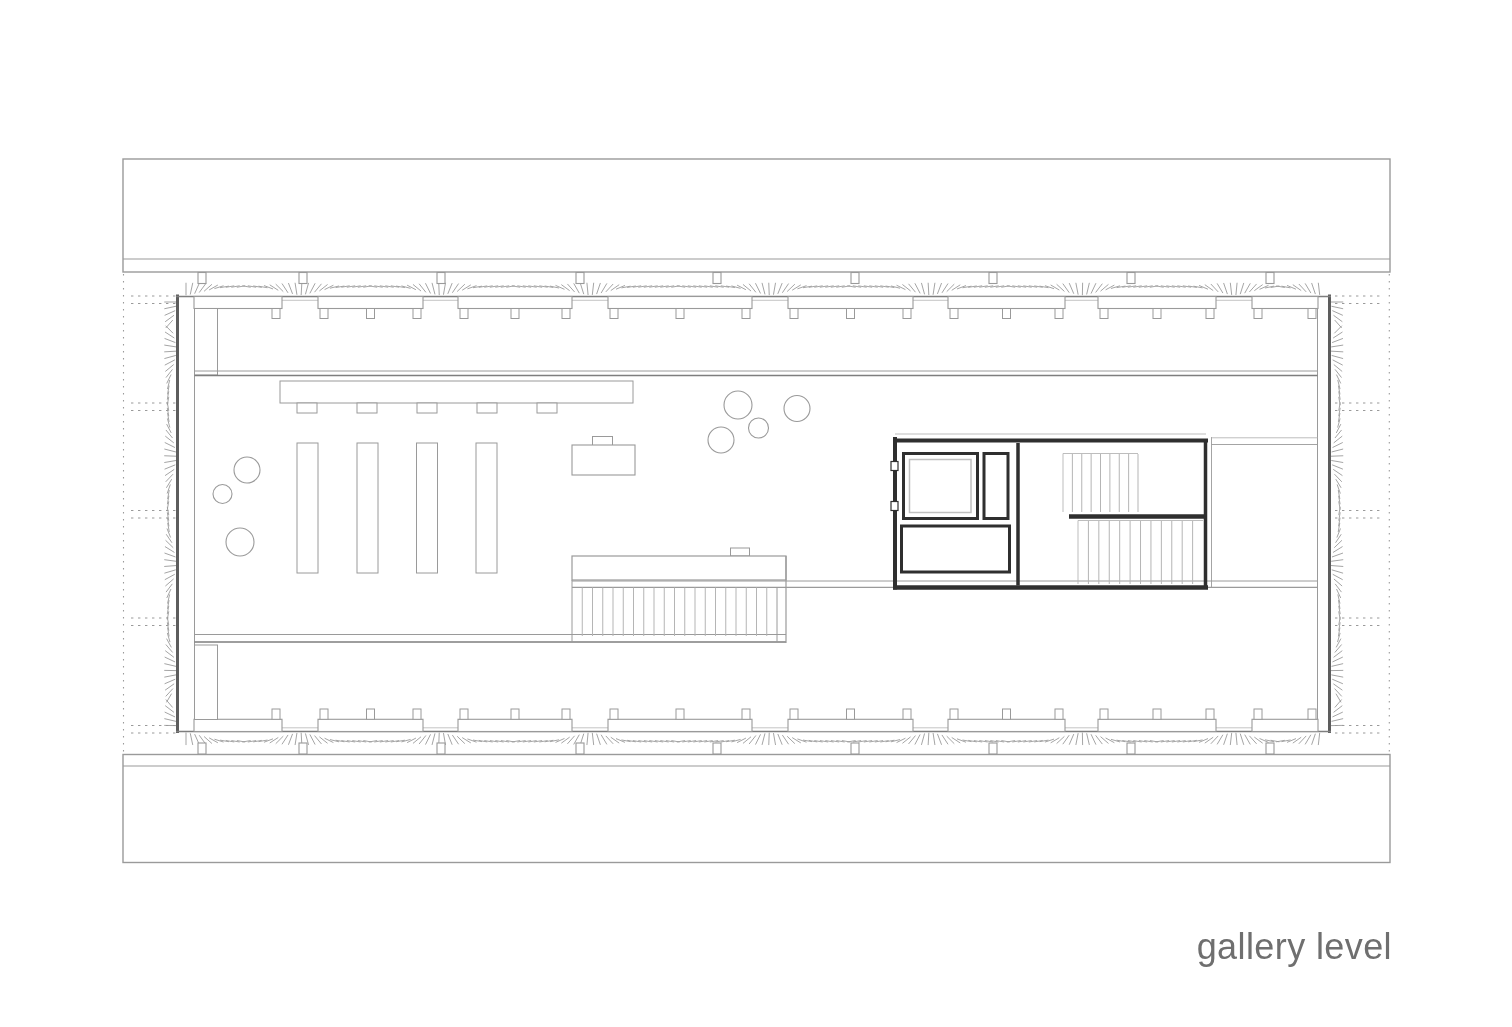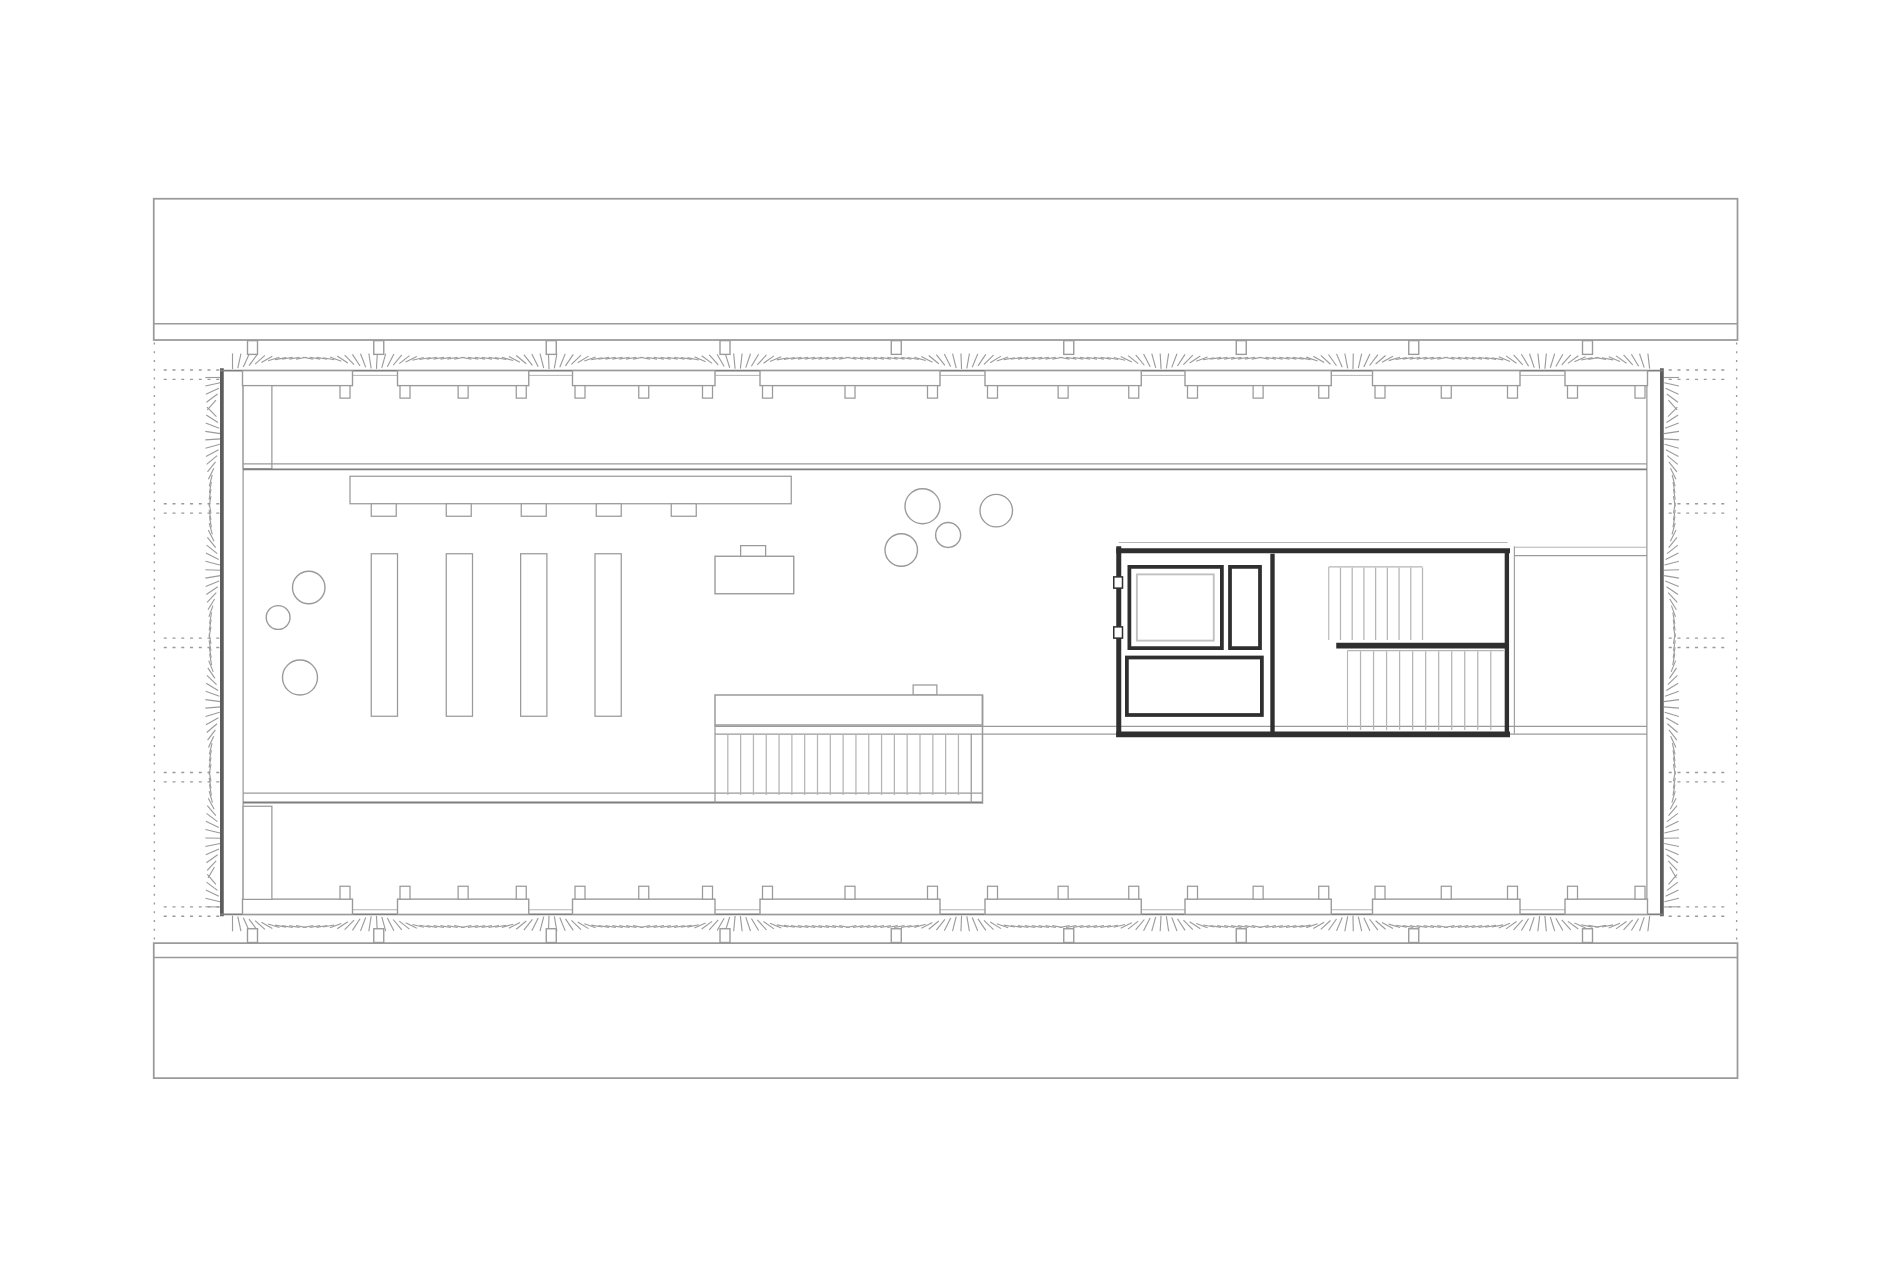--- a/index.html
+++ b/index.html
@@ -855,14 +855,15 @@
     <line class="s-light" x1="1211.5" y1="437" x2="1211.5" y2="587" stroke-width="0.9"></line>
   </g>
 
   <g>
     <line class="s-faint" x1="1211.5" y1="437.8" x2="1317.5" y2="437.8" stroke-width="0.9"></line>
     <line class="s-light" x1="1211.5" y1="444.5" x2="1317.5" y2="444.5" stroke-width="0.9"></line>
   </g>
 
 </svg>
 
+<div class="caption">gallery level</div>
 
 </div>
 
 </body></html>

